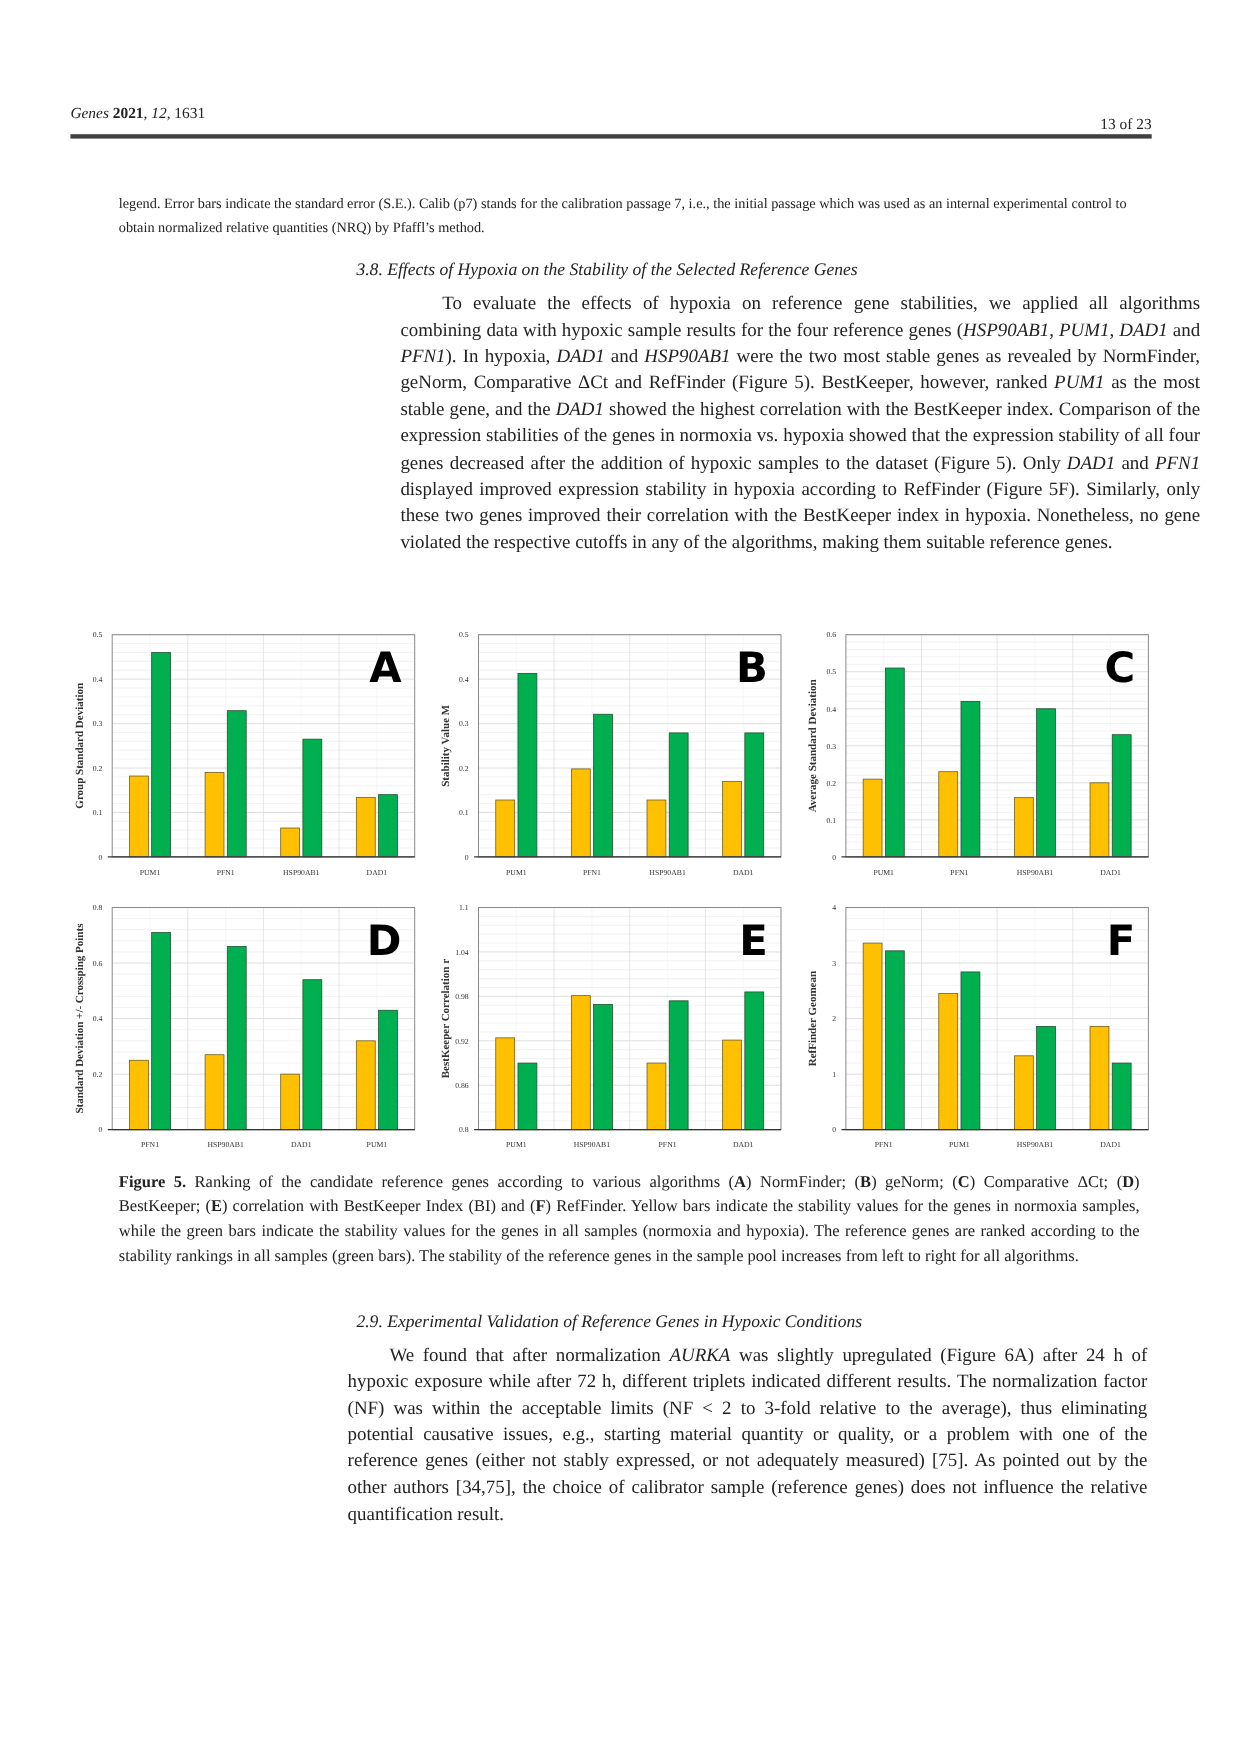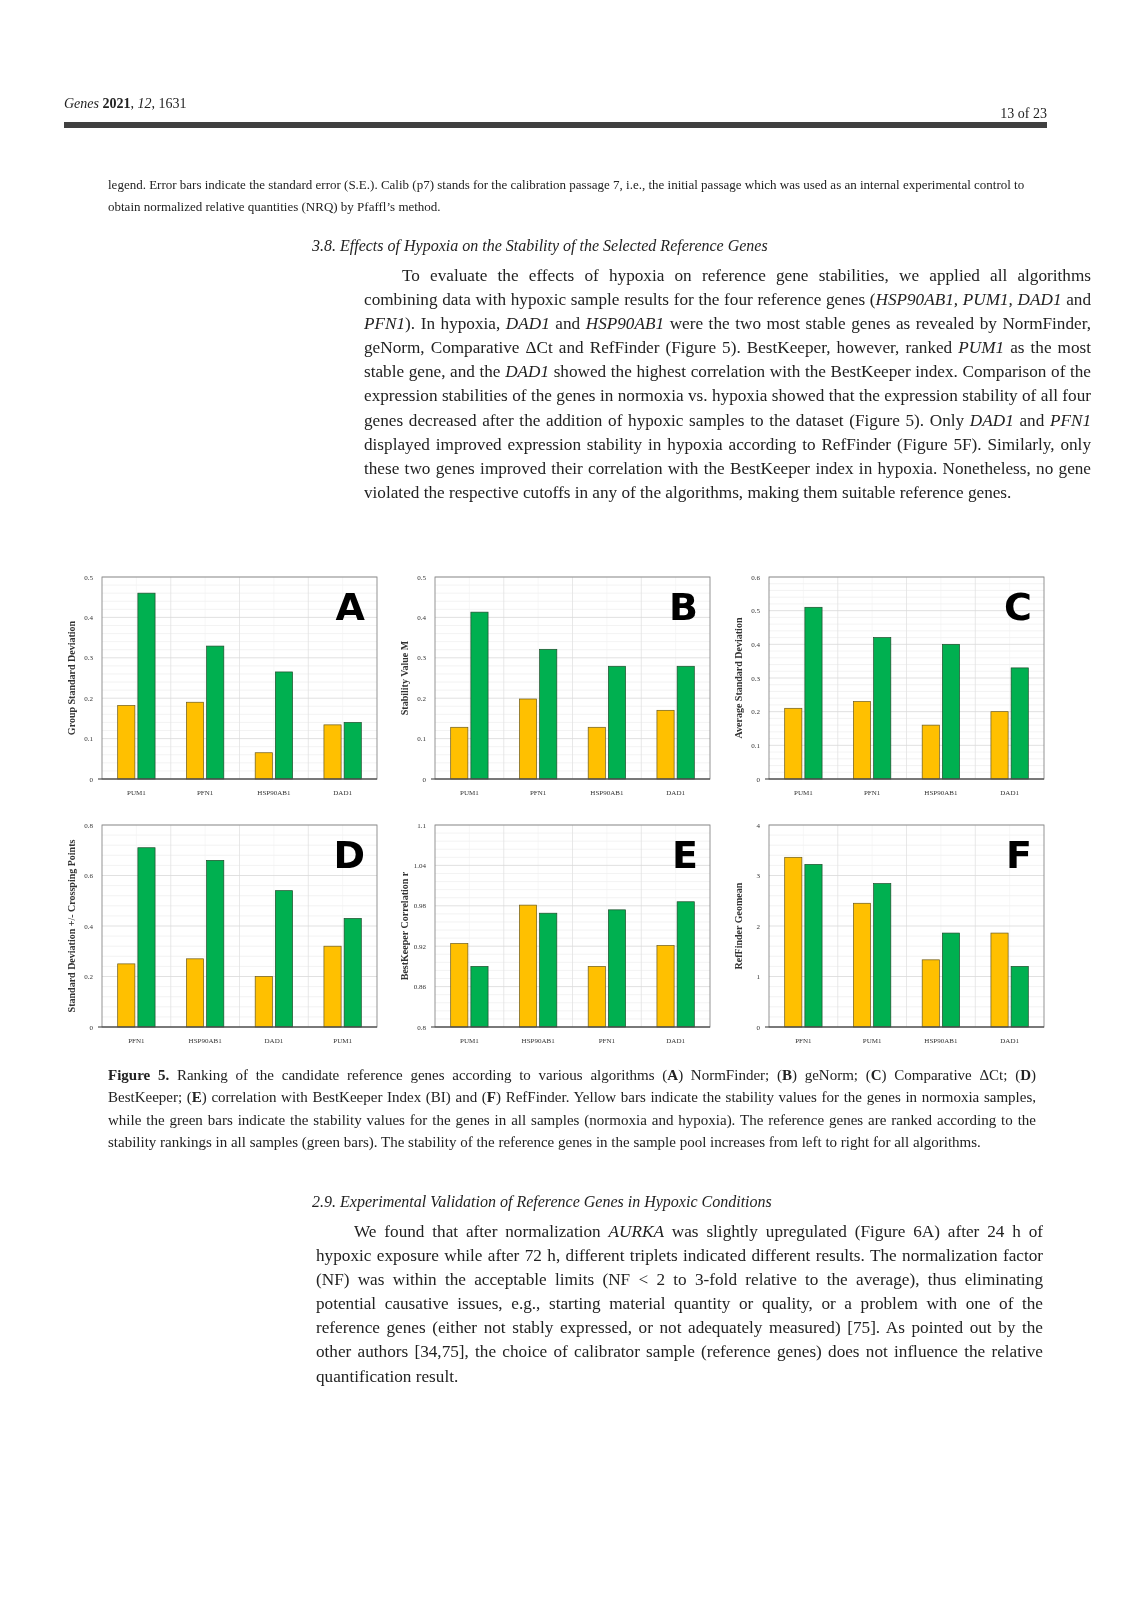--- a/index.html
+++ b/index.html
@@ -1,23 +1,23 @@
 <!DOCTYPE html>
 <html><head>
 <meta charset="utf-8">
 <style>
   html, body { margin: 0; padding: 0; background: #fff; }
   body { width: 1131px; height: 1600px; position: relative; font-family: "Liberation Serif", "DejaVu Serif", serif; color: #222; overflow: hidden; }
-  .header { position: absolute; left: 64px; top: 96px; width: 983px; height: 26px; font-size: 14px; border-bottom: 6px solid #404040; }
+  .header { position: absolute; left: 64px; top: 96px; width: 983px; height: 26px; font-size: 14px; border-bottom: 4px solid #404040; }
   .header .left { position: absolute; left: 0; top: 0; }
   .header .right { position: absolute; right: 0; top: 10px; }
   .it { font-style: italic; }
   .b { font-weight: bold; }
   .prevcap { position: absolute; left: 108px; top: 174px; width: 920px; font-size: 13px; line-height: 22px; }
-  .sechead { position: absolute; left: 312px; font-size: 16px; font-style: italic; }
+  .sechead { position: absolute; left: 324px; font-size: 16px; font-style: italic; }
   .para { position: absolute; left: 316px; width: 727px; font-size: 17.2px; line-height: 24.1px; text-align: justify; }
   .para p { margin: 0; text-indent: 38px; }
   .figcap { position: absolute; left: 108px; top: 1064px; width: 928px; font-size: 15px; line-height: 22.3px; text-align: justify; }
   .panel { position: absolute; width: 330px; height: 240px; }
   .panel svg { width: 330px; height: 240px; display: block; }
   .axis-title { font-family: "Liberation Serif", serif; font-size: 10px; font-weight: bold; fill: #333; }
   .tick { font-family: "Liberation Serif", serif; font-size: 7px; fill: #333; }
   .cat { font-family: "Liberation Serif", serif; font-size: 7px; fill: #333; }
   .letter { font-family: "DejaVu Sans", sans-serif; font-size: 38px; font-weight: bold; fill: #000; }
 </style>

